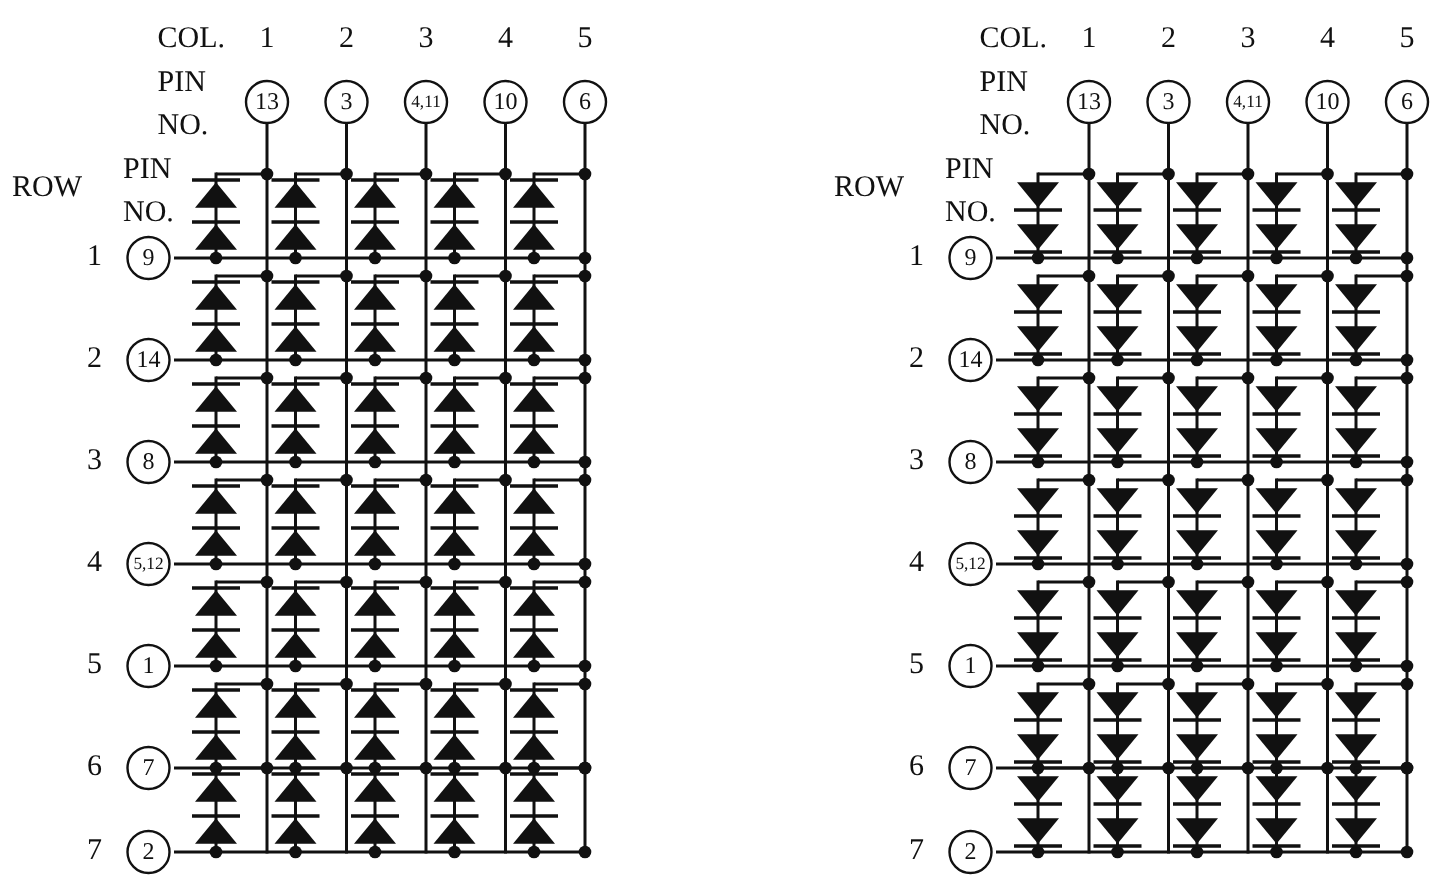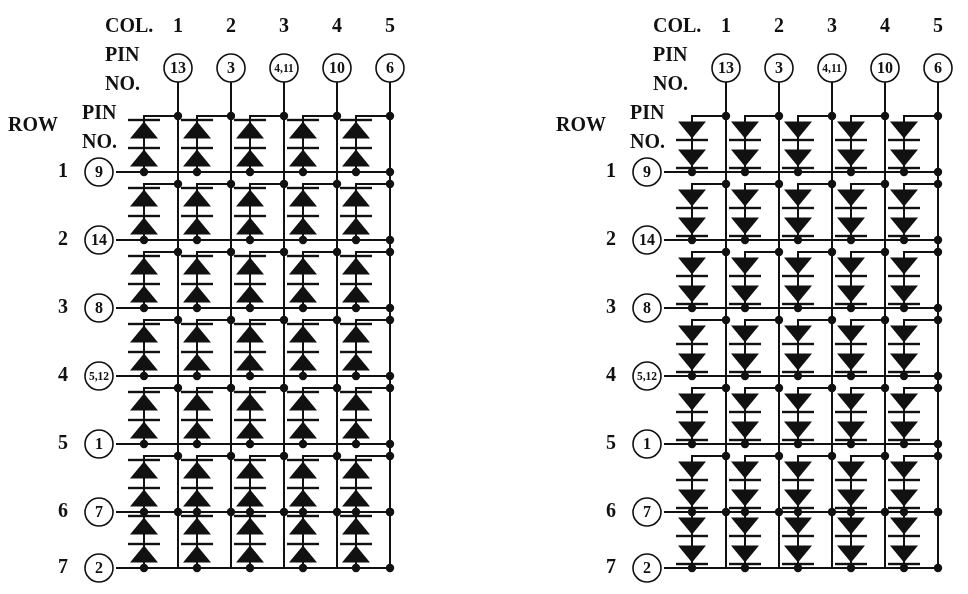--- a/index.html
+++ b/index.html
@@ -13,21 +13,20 @@
     height: 594px;
     font-family: "Liberation Serif", "DejaVu Serif", serif;
     color: #111111;
     overflow: hidden;
     position: relative;
   }
   #stage {
     position: relative;
     width: 968px;
     height: 594px;
-    font-weight: bold;
   }
   svg.schematic {
     position: absolute;
     top: 0;
     left: 0;
     width: 968px;
     height: 594px;
     display: block;
   }
   text {

